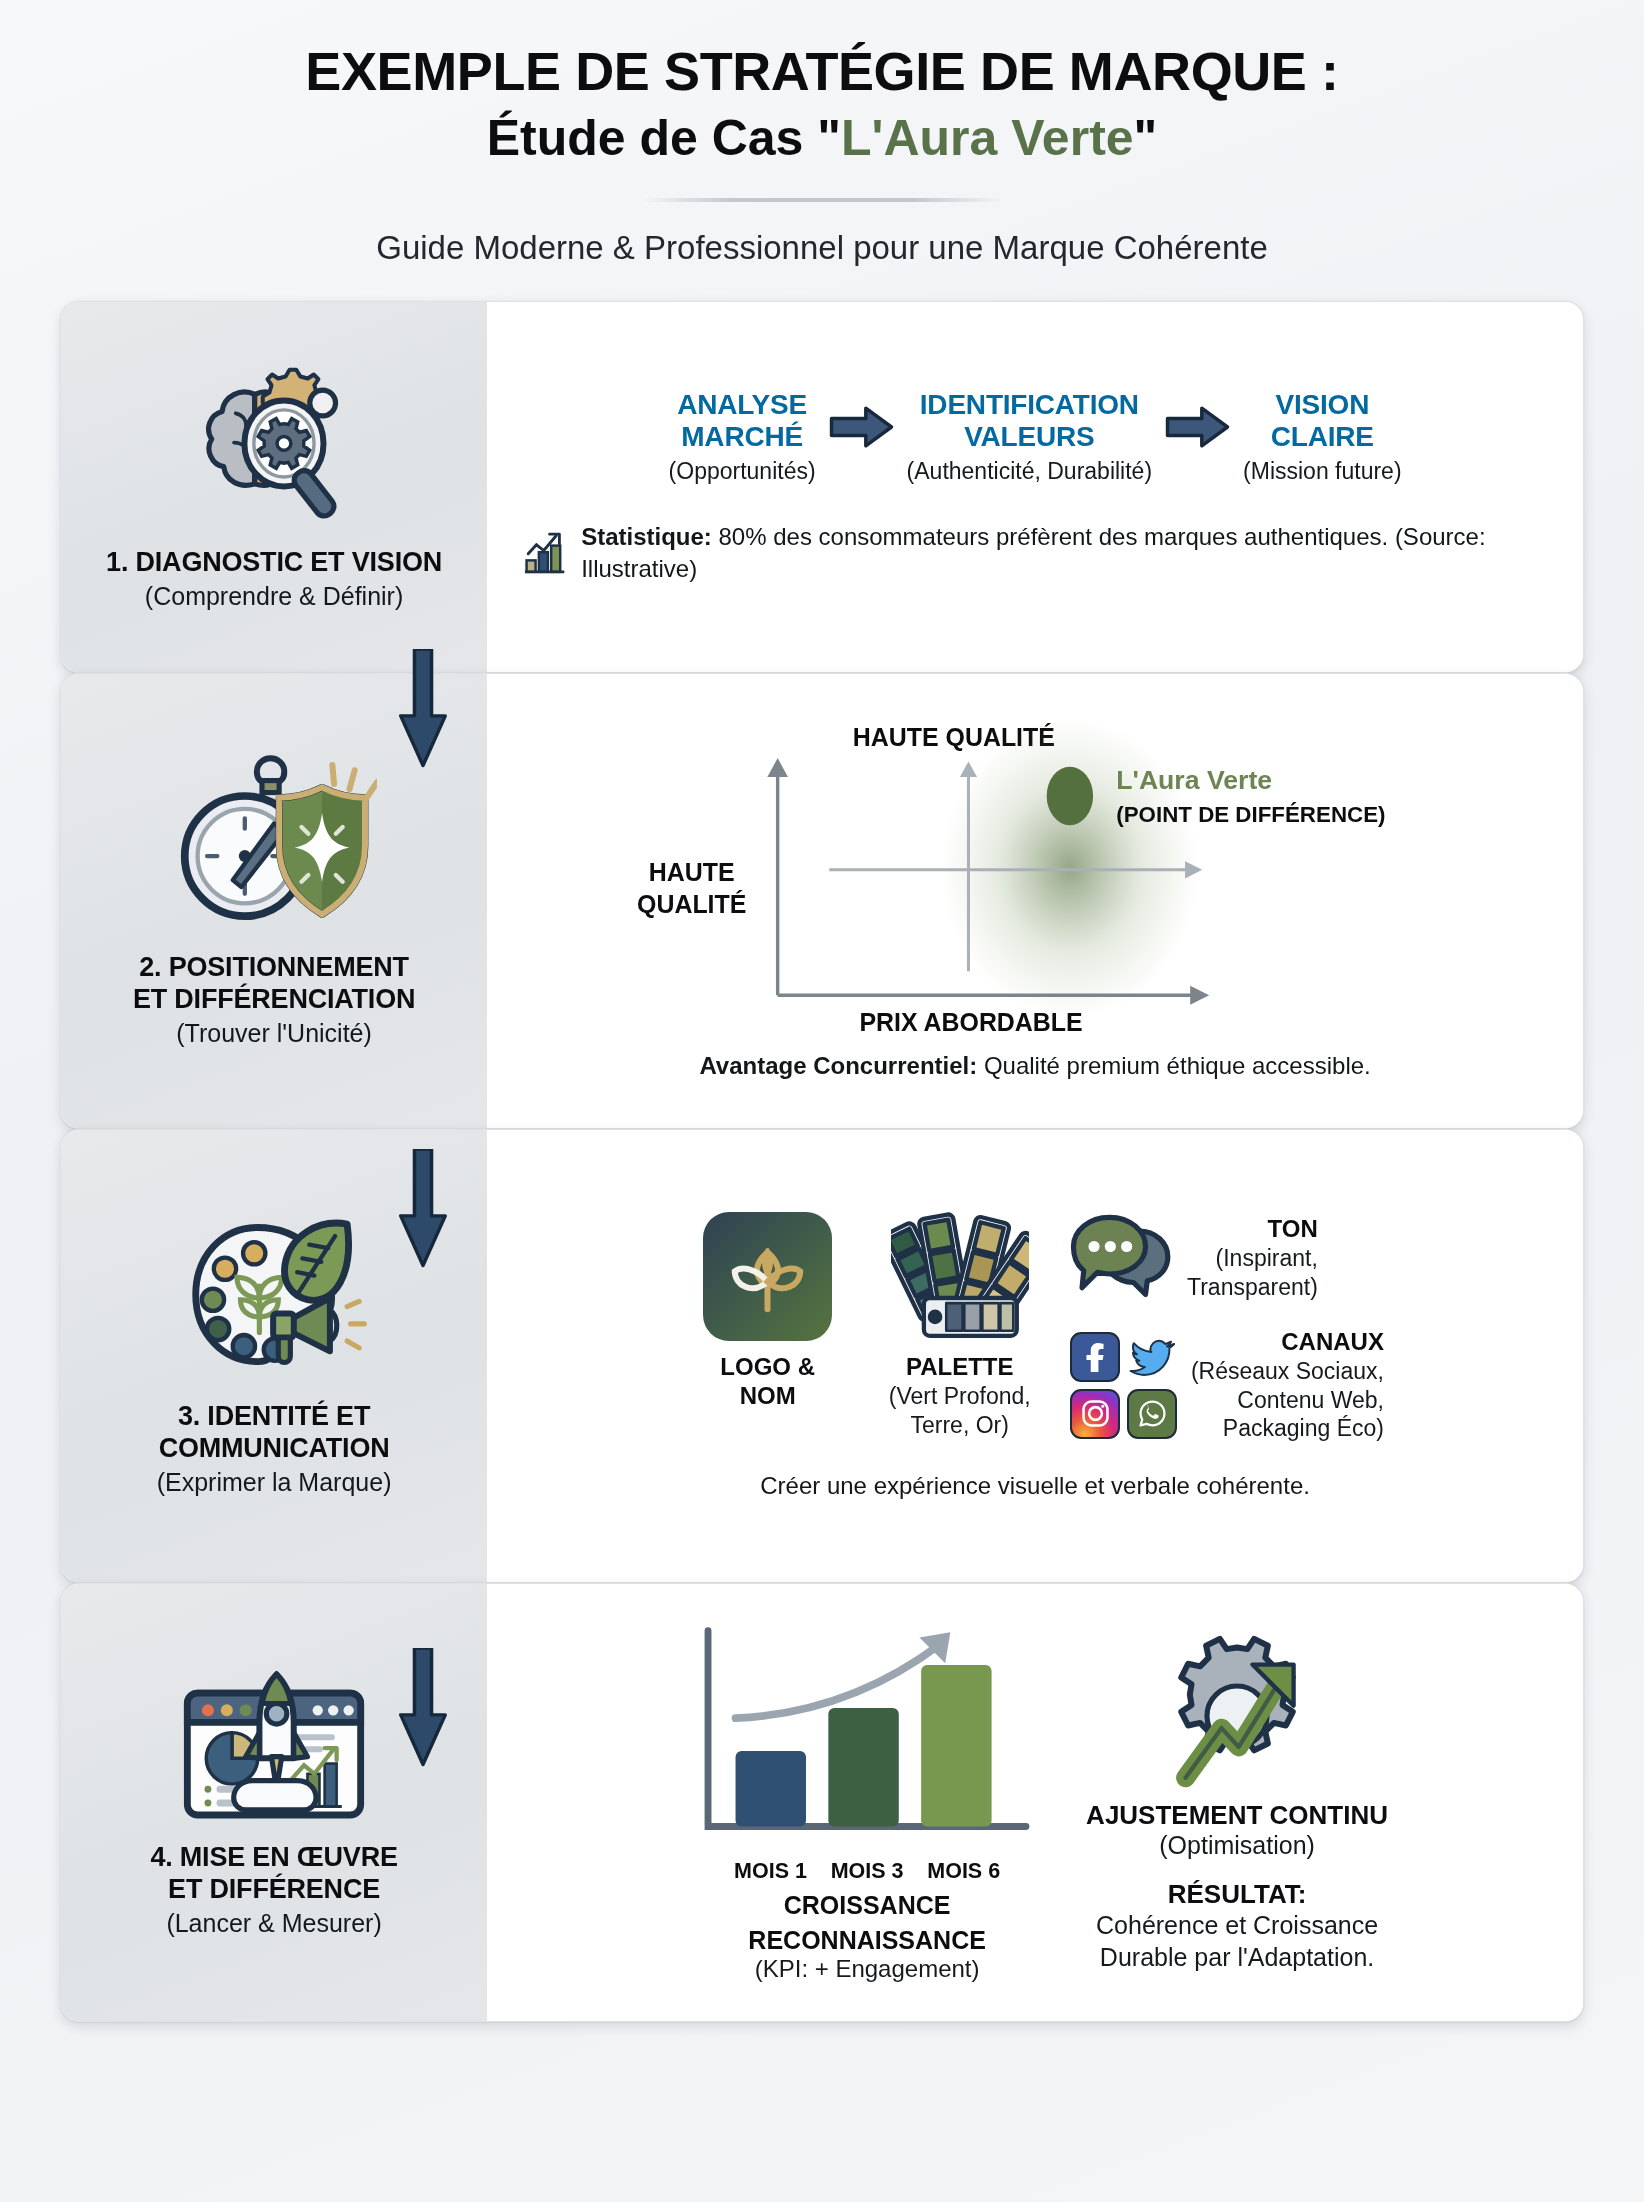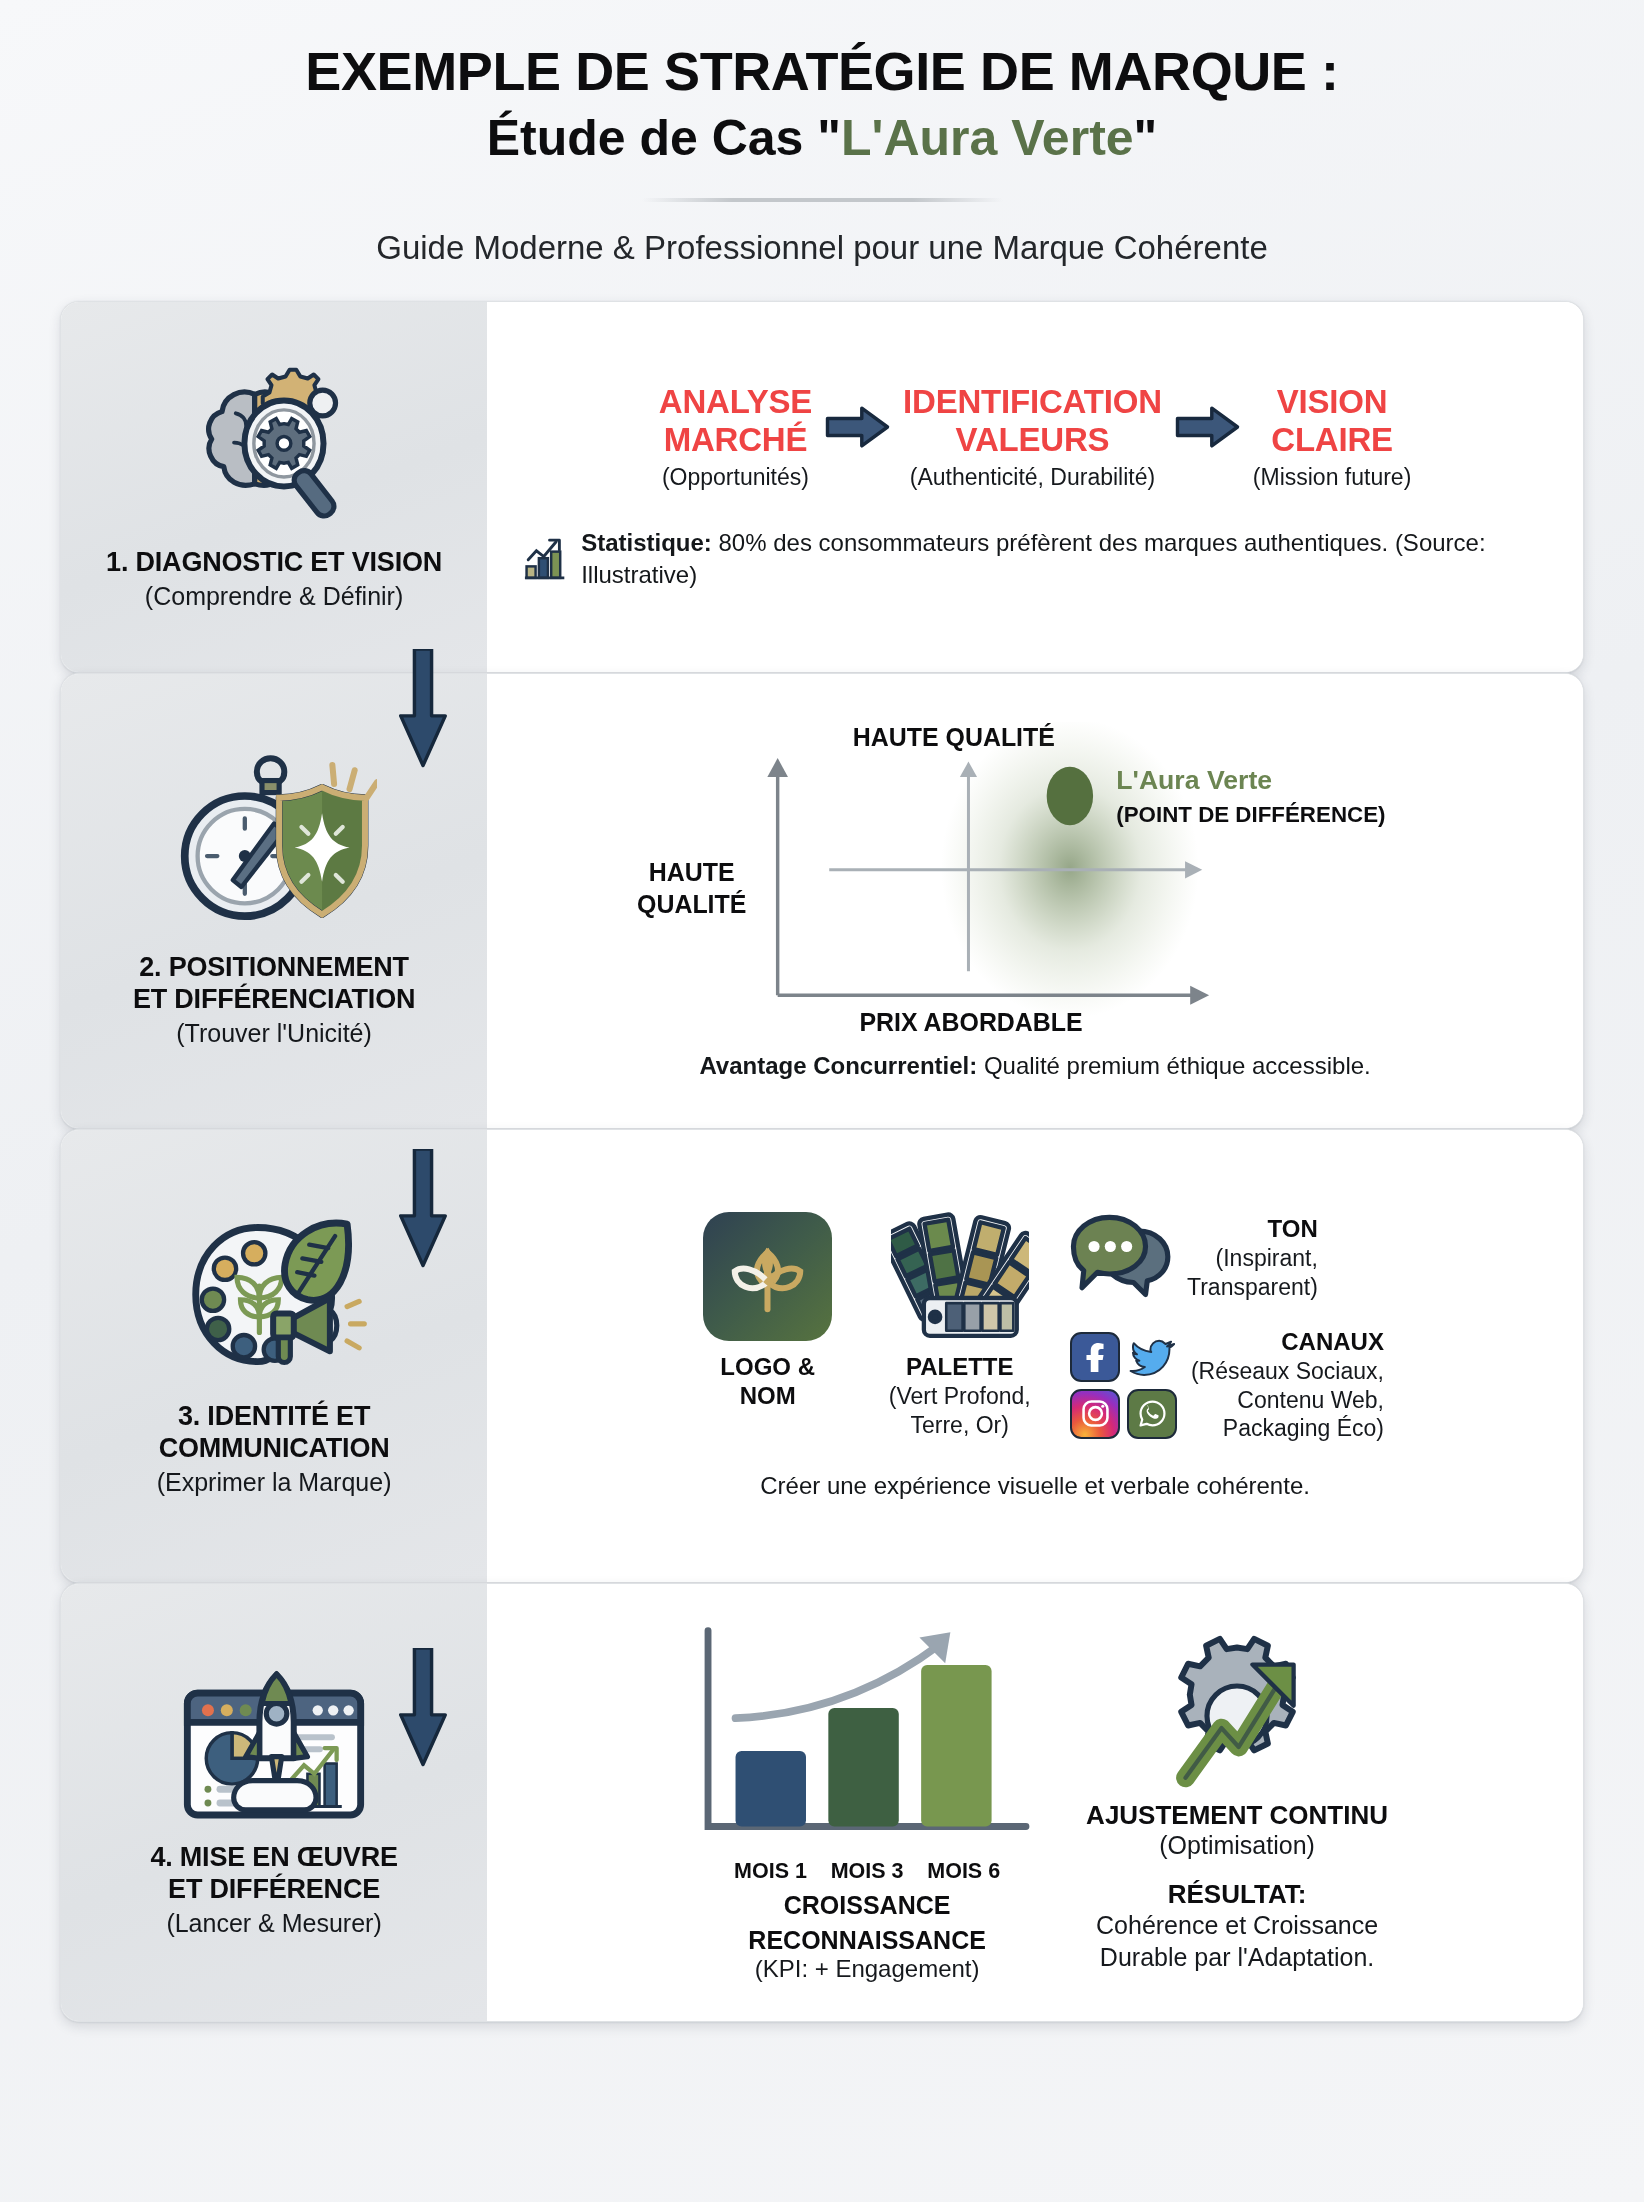--- a/index.html
+++ b/index.html
@@ -61,21 +61,21 @@
   
   .connector {
     position: absolute; left: 0; right: 0; display:flex; justify-content:center;
     pointer-events:none; z-index: 5;
   }
   .conn-arrow { width: 52px; }
 
   
   .flow { display:flex; align-items:center; justify-content:center; gap: 12px; width:100%; }
   .flow-node { text-align:center; }
-  .flow-node .nm { font-size:33px; font-weight:800; color:#ef4444; line-height:1.15; letter-spacing:-0.2px;}
+  .flow-node .nm { font-size:28px; font-weight:800; color:#0369a1; line-height:1.15; letter-spacing:-0.2px;}
   .flow-node .ds { font-size:23px; color:#16191d; margin-top:5.2px; }
   .stat-row { display:flex; align-items:center; gap:13.8px; margin-top:36px; padding-left:8.6px;}
   .stat-text { font-size:24px; color:#14171a; line-height:1.34; }
   .stat-text b { font-weight:800; }
 
   
   .matrix-wrap { width:100%; display:flex; flex-direction:column; align-items:center; }
   .matrix-note { font-size:24px; color:#14171a; margin-top:12px; text-align:center;}
   .matrix-note b { font-weight:800; }
 

